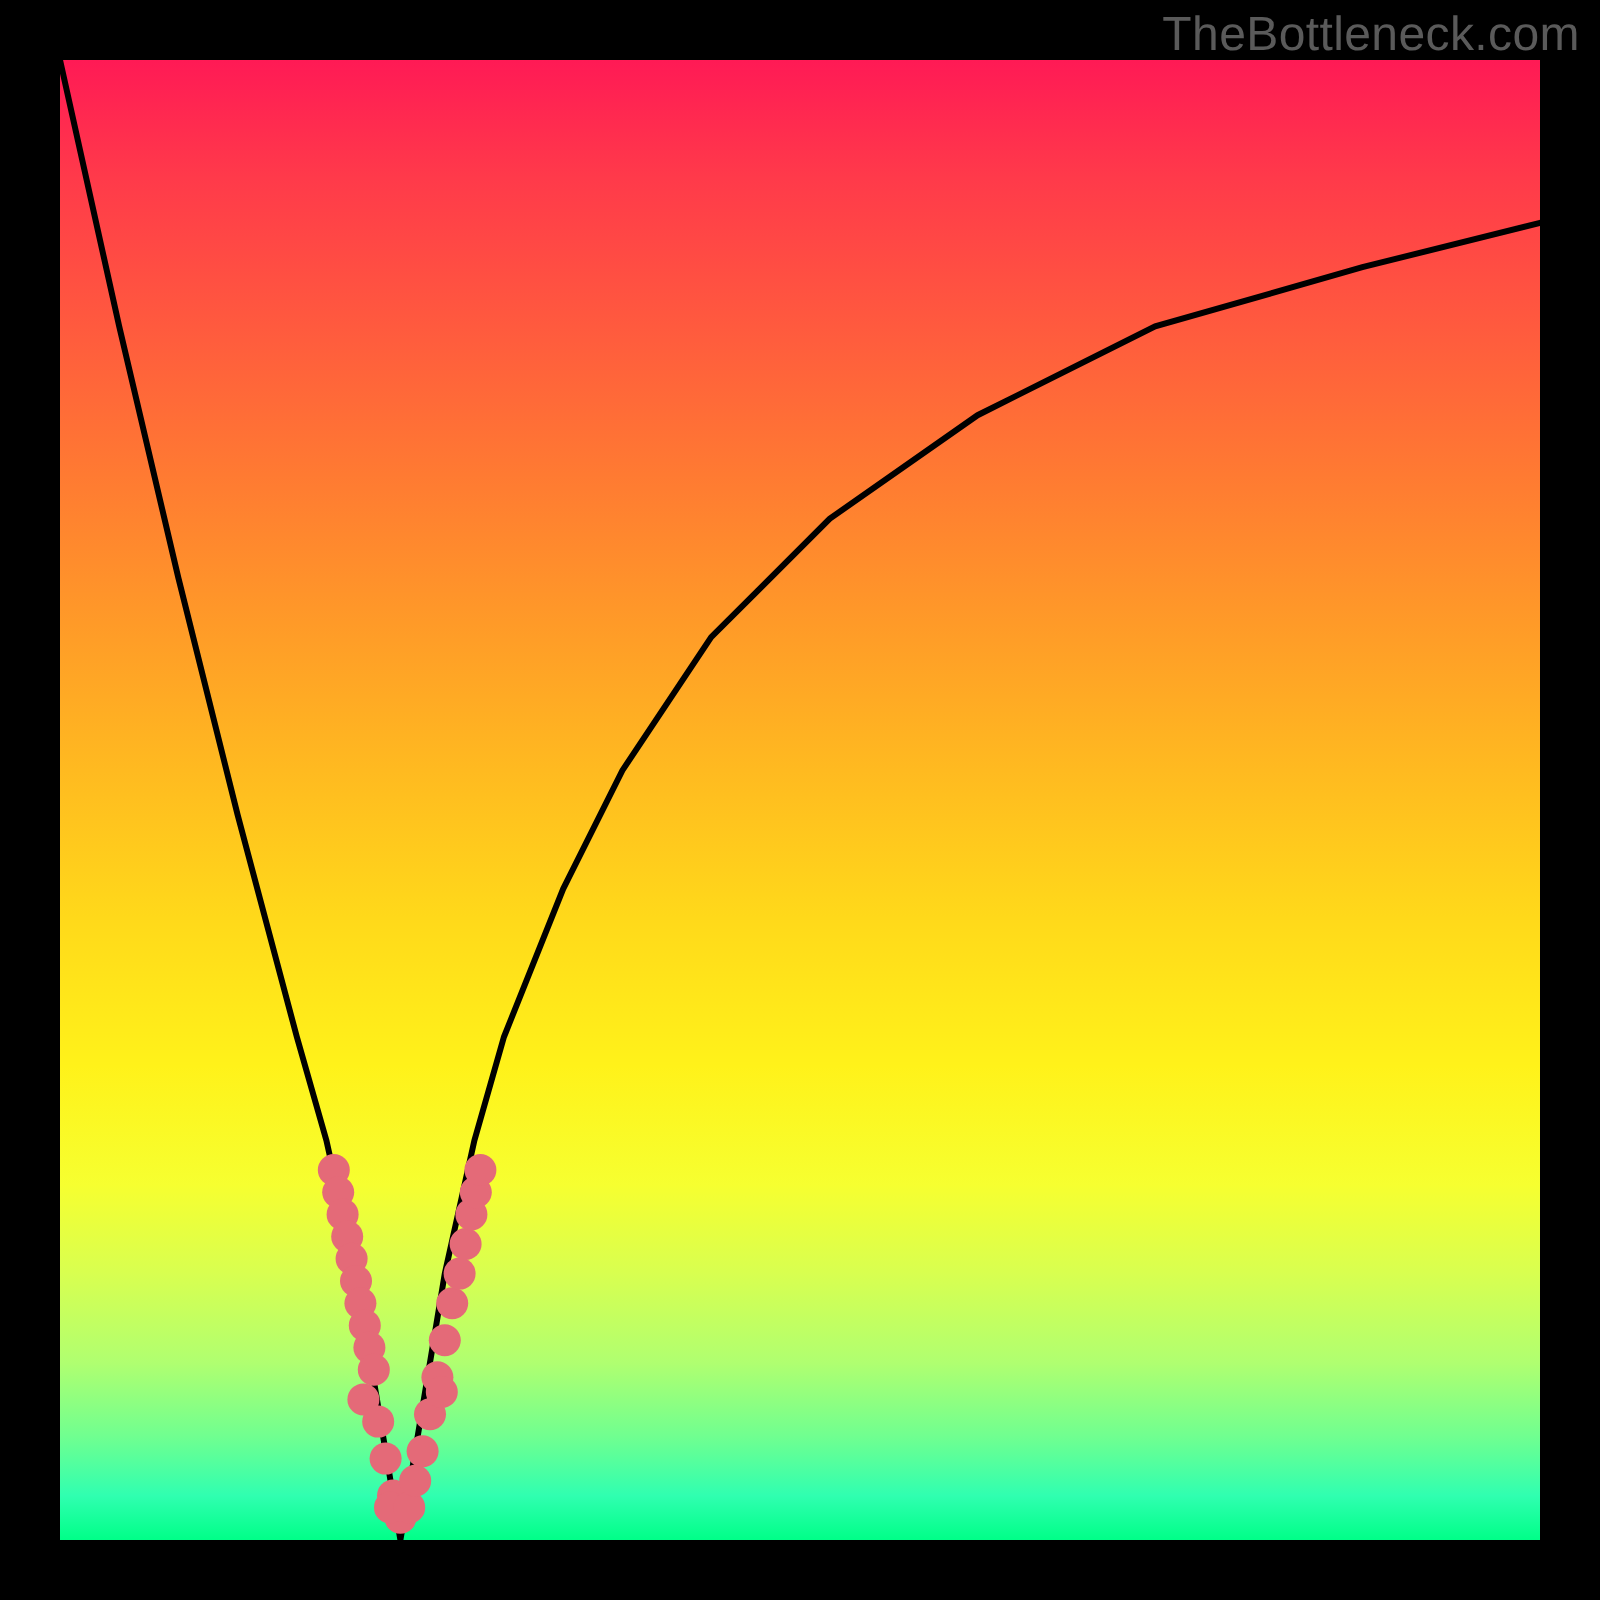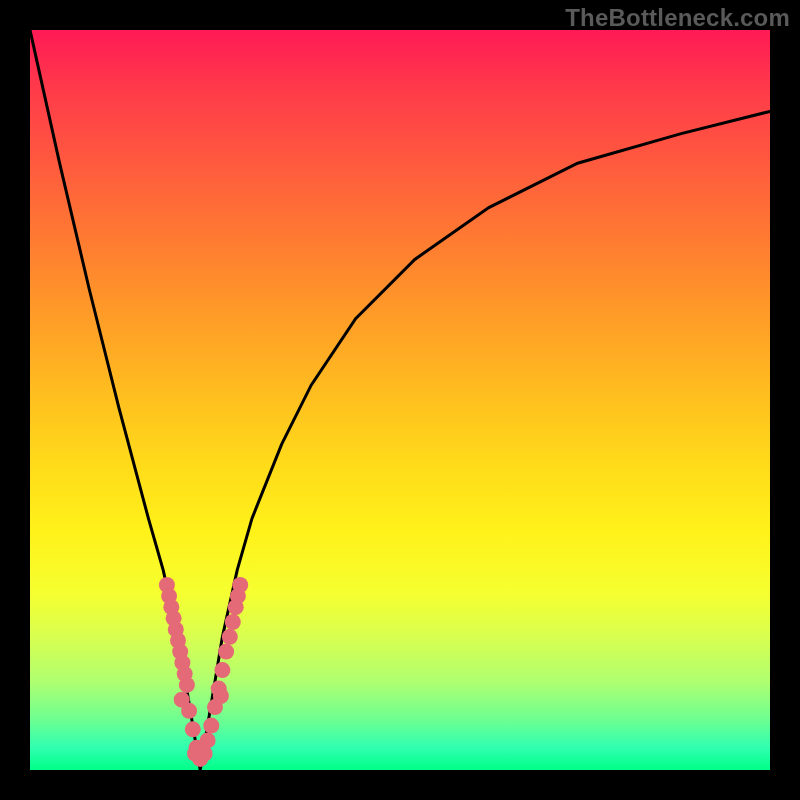--- a/index.html
+++ b/index.html
@@ -15,21 +15,21 @@
     width: 800px;
     height: 800px;
     background: #000;
   }
   .watermark {
     position: absolute;
     top: 4px;
     right: 10px;
     color: #5a5a5a;
     font-size: 24px;
-    font-weight: 700;
+    font-weight: 400;
     letter-spacing: 0.2px;
     z-index: 10;
   }
   .plot-area {
     position: absolute;
     left: 30px;
     top: 30px;
     width: 740px;
     height: 740px;
     background: linear-gradient(to bottom,

